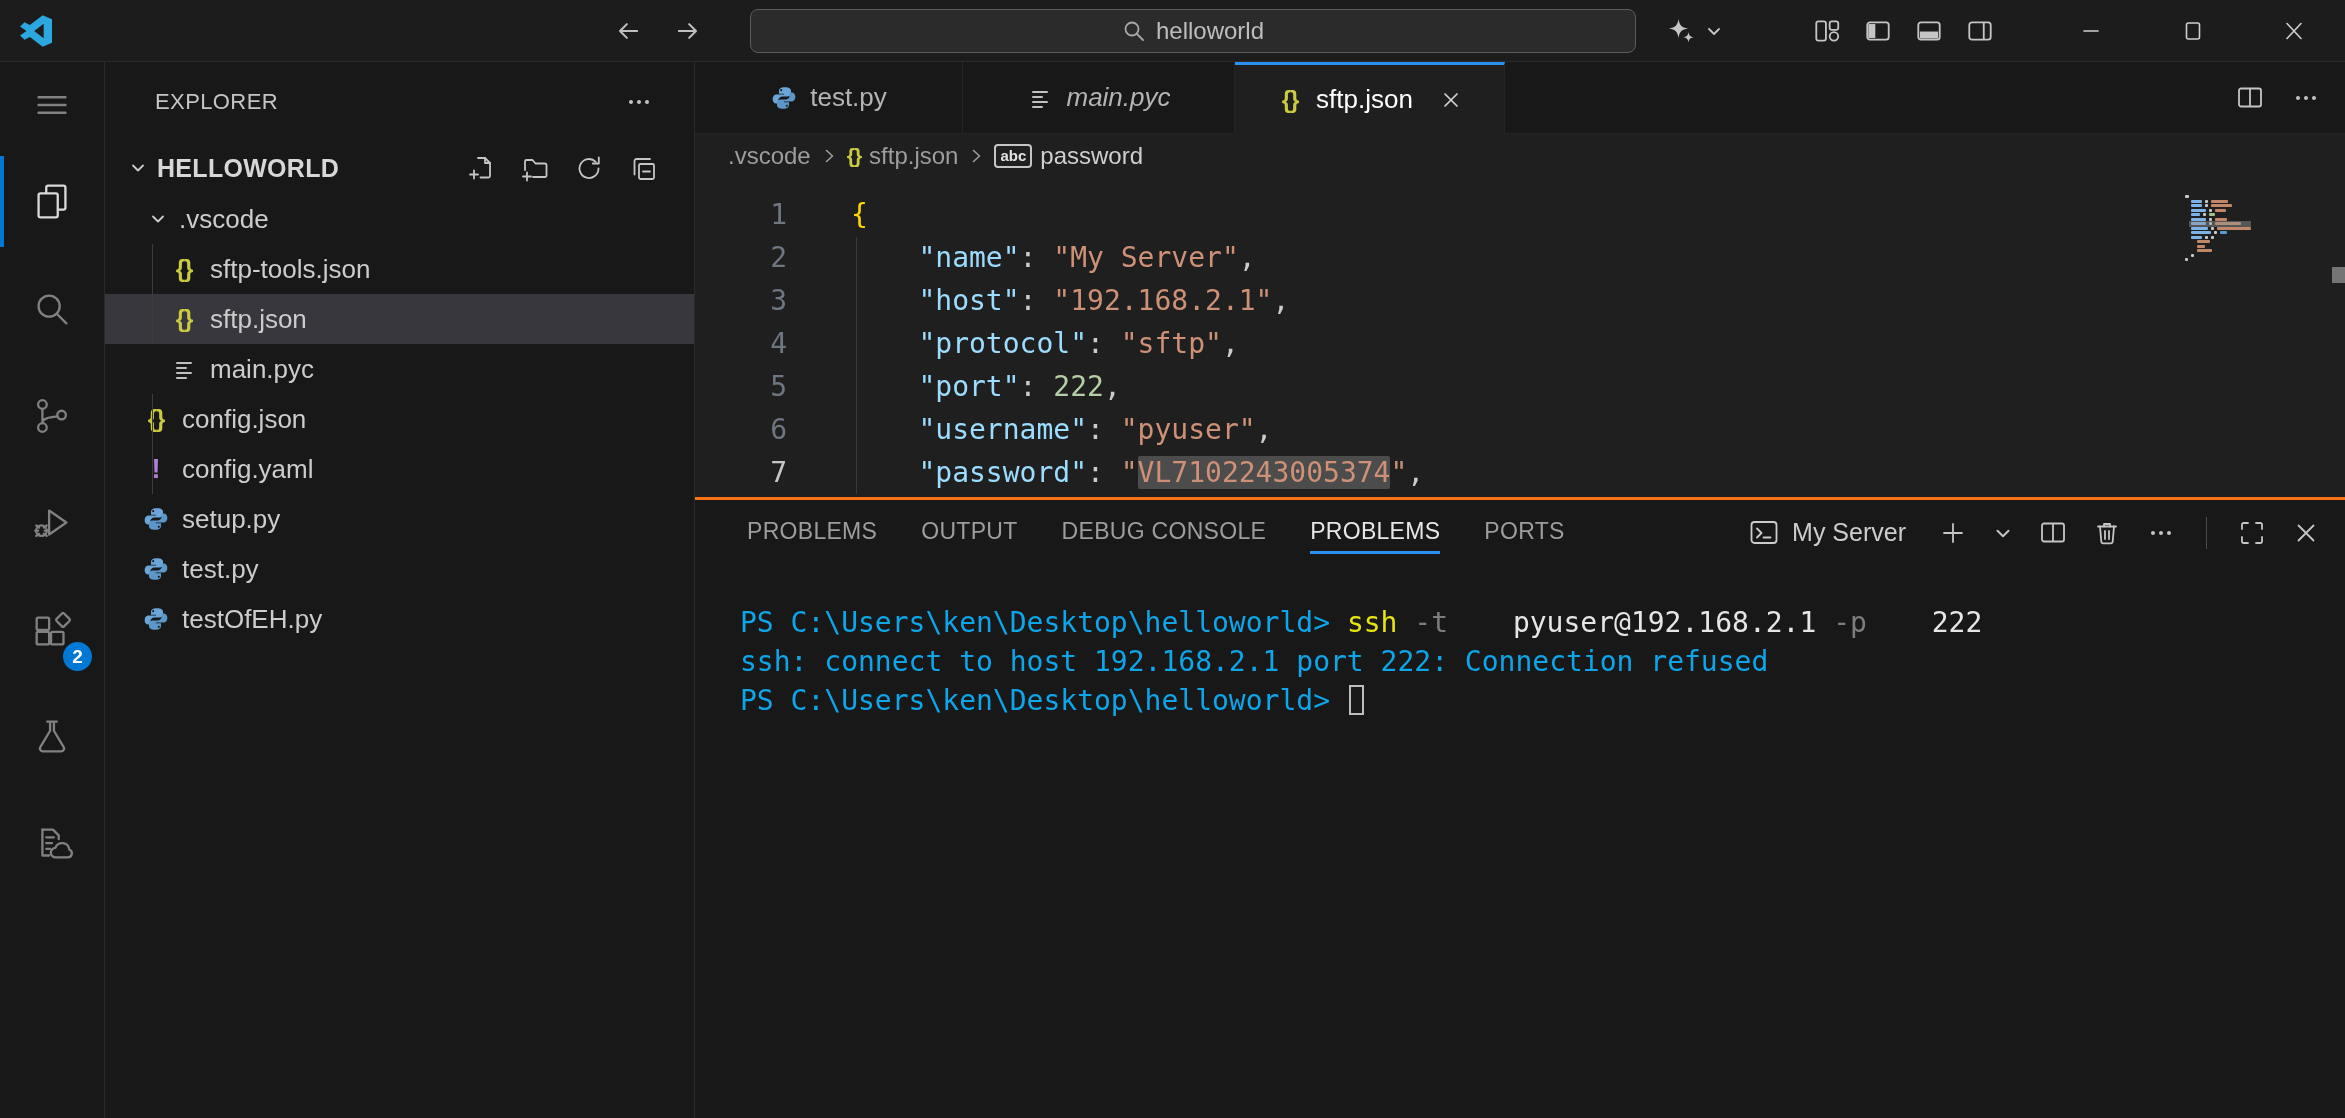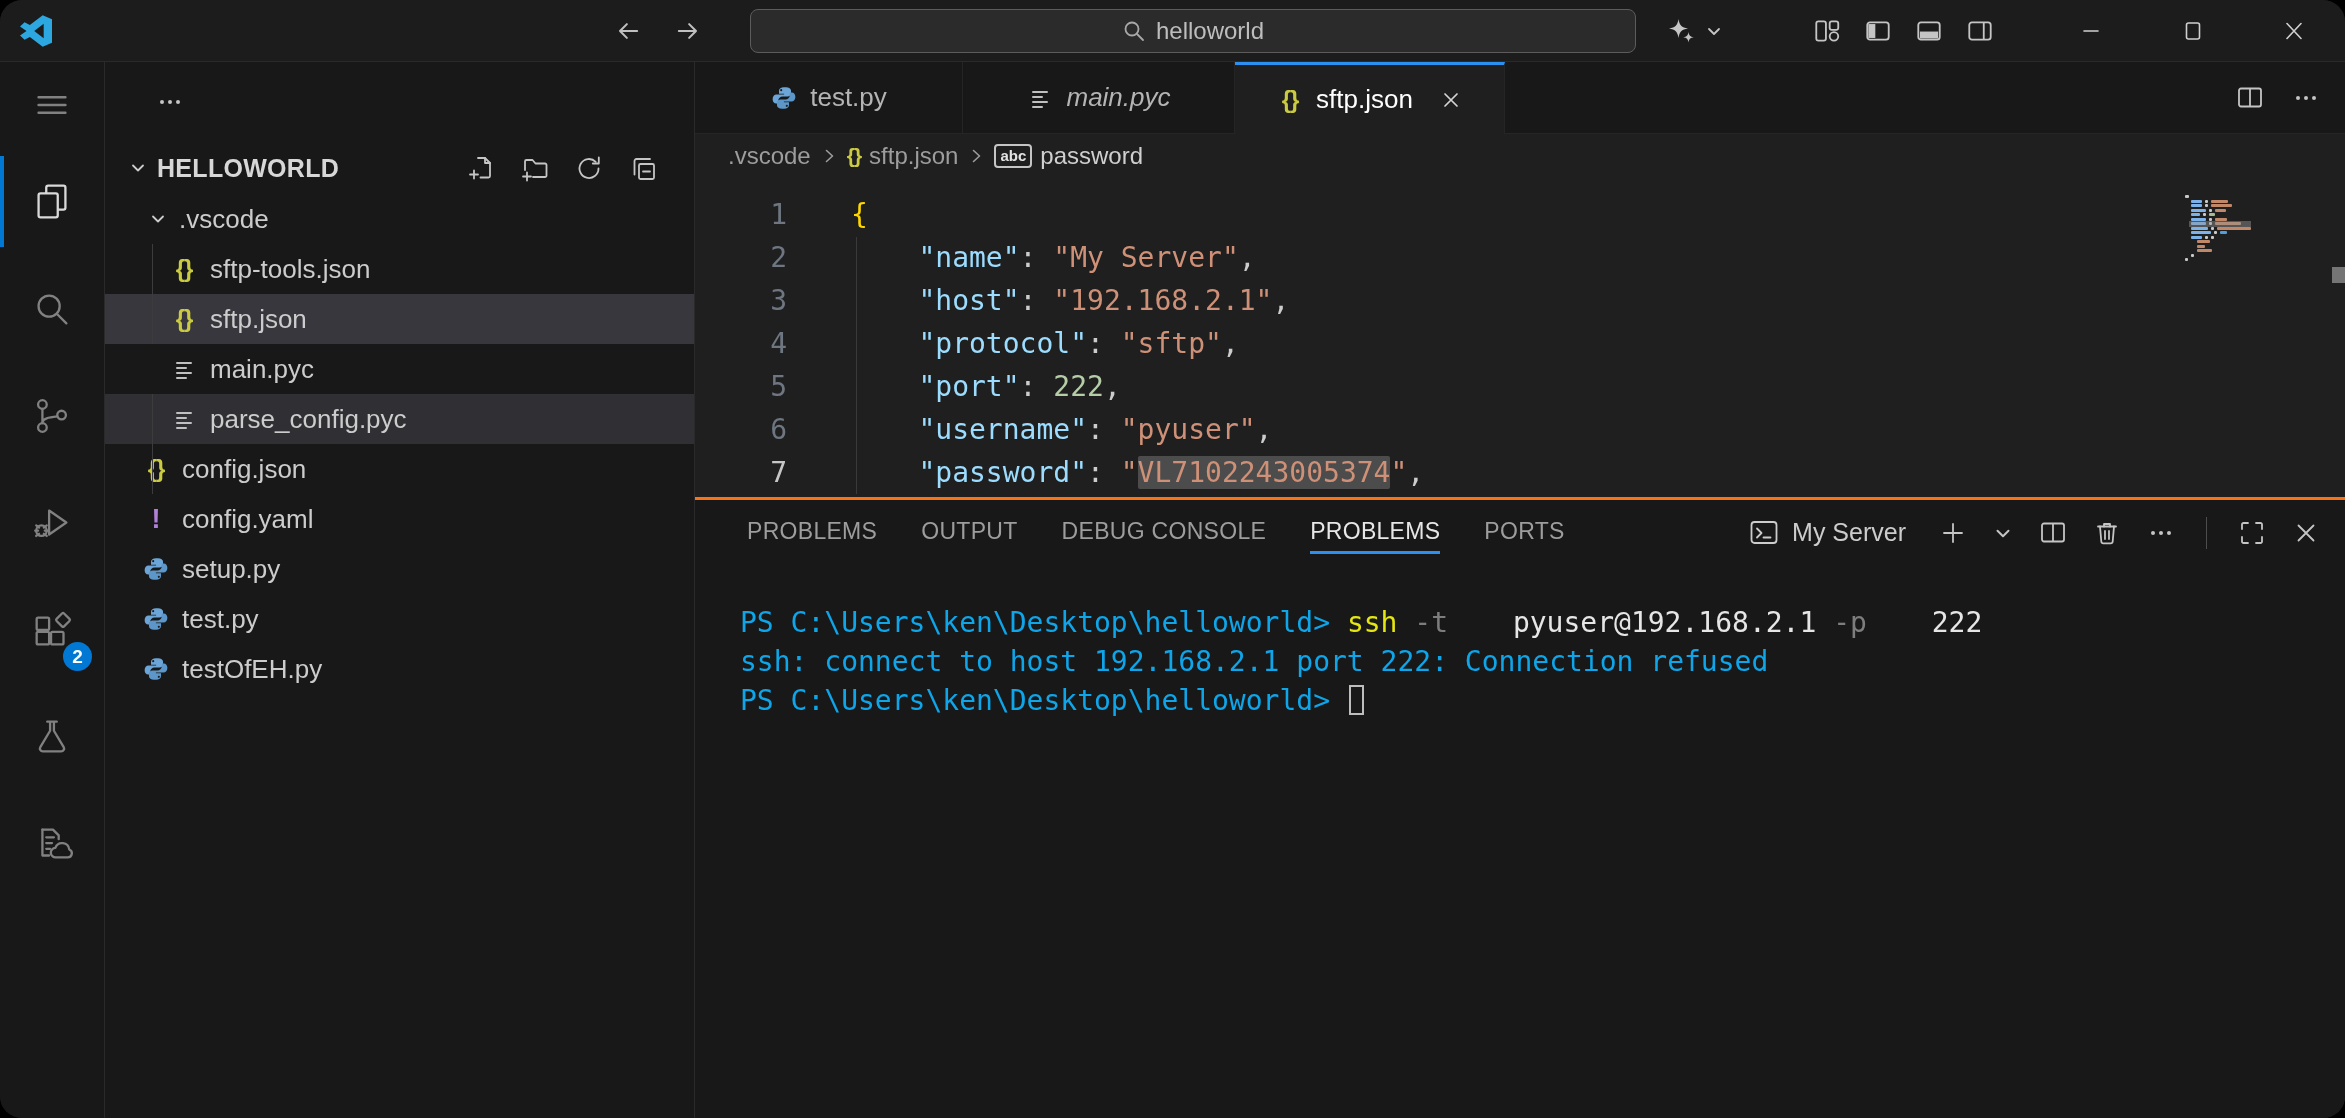--- a/index.html
+++ b/index.html
@@ -1,18 +1,18 @@
 <!DOCTYPE html>
 <html><head>
 <meta charset="utf-8">
 <style>
   html,body{margin:0;padding:0;background:#000;}
   *{box-sizing:border-box;}
   .app{position:relative;width:2345px;height:1118px;background:#181818;overflow:hidden;
-       font-family:"Liberation Sans",sans-serif;color:#cccccc;border-radius:22px;
+       font-family:"Liberation Sans",sans-serif;color:#cccccc;
        --accent:#0078d4;--tab-accent:#2b90ef;--json-key:#9cdcfe;--json-str:#ce9178;
        --json-num:#b5cea8;--brace:#ffd700;--term-cmd:#e5e510;}
   .ic{display:block;}
   
   .titlebar{position:relative;height:62px;background:#1c1c1c;border-bottom:1px solid #2a2a2a;}
   .tb-logo{position:absolute;left:20px;top:15px;width:32px;height:32px;}
   .tb-nav{position:absolute;left:612px;top:0;height:61px;display:flex;align-items:center;gap:28px;color:#c0c0c0;}
   .tb-nav .ic{width:32px;height:32px;}
   .searchbox{position:absolute;left:750px;top:9px;width:886px;height:44px;background:#2b2b2b;
              border:1px solid #5c5c5c;border-radius:8px;display:flex;align-items:center;justify-content:center;
@@ -265,20 +265,21 @@
               <path d="M14 9v27h7"></path>
               <path d="M18 17h8M18 23h6M18 29h4"></path>
               <path d="M28 38a5 5 0 0 1-.5-10 7.5 7.5 0 0 1 14.5 1.7 4.3 4.3 0 0 1-1.5 8.3z"></path>
             </svg>
           </span>
         </div>
       </nav>
 
     <aside class="sidebar">
       <div class="sb-head">
+        <span class="sb-title">EXPLORER</span>
         <span>
             <svg class="ic" viewBox="0 0 30 30" fill="currentColor">
               <circle cx="7" cy="15" r="2"></circle>
               <circle cx="15" cy="15" r="2"></circle>
               <circle cx="23" cy="15" r="2"></circle>
             </svg>
           </span>
       </div>
       <div class="sect">
         <span>
@@ -335,28 +336,20 @@
             <span class="fi fi-json">{}</span>
             <span class="lbl">sftp.json</span>
           </div>
           <div class="row" style="padding-left:65px">
             <span class="fi">
               <svg class="ic" viewBox="0 0 26 26" fill="none" stroke="currentColor" stroke-linecap="round" stroke-linejoin="round" stroke-width="2">
                 <path d="M6 7h14M6 12h9M6 17h14M6 22h9" stroke="#c0c0c0"></path>
               </svg>
             </span>
             <span class="lbl">main.pyc</span>
-          </div>
-          <div class="row hover" style="padding-left:65px">
-            <span class="fi">
-              <svg class="ic" viewBox="0 0 26 26" fill="none" stroke="currentColor" stroke-linecap="round" stroke-linejoin="round" stroke-width="2">
-                <path d="M6 7h14M6 12h9M6 17h14M6 22h9" stroke="#c0c0c0"></path>
-              </svg>
-            </span>
-            <span class="lbl">parse_config.pyc</span>
           </div>
           <div class="row" style="padding-left:37px">
             <span class="fi fi-json">{}</span>
             <span class="lbl">config.json</span>
           </div>
           <div class="row" style="padding-left:37px">
             <span class="fi fi-yaml">!</span>
             <span class="lbl">config.yaml</span>
           </div>
           <div class="row" style="padding-left:37px">

